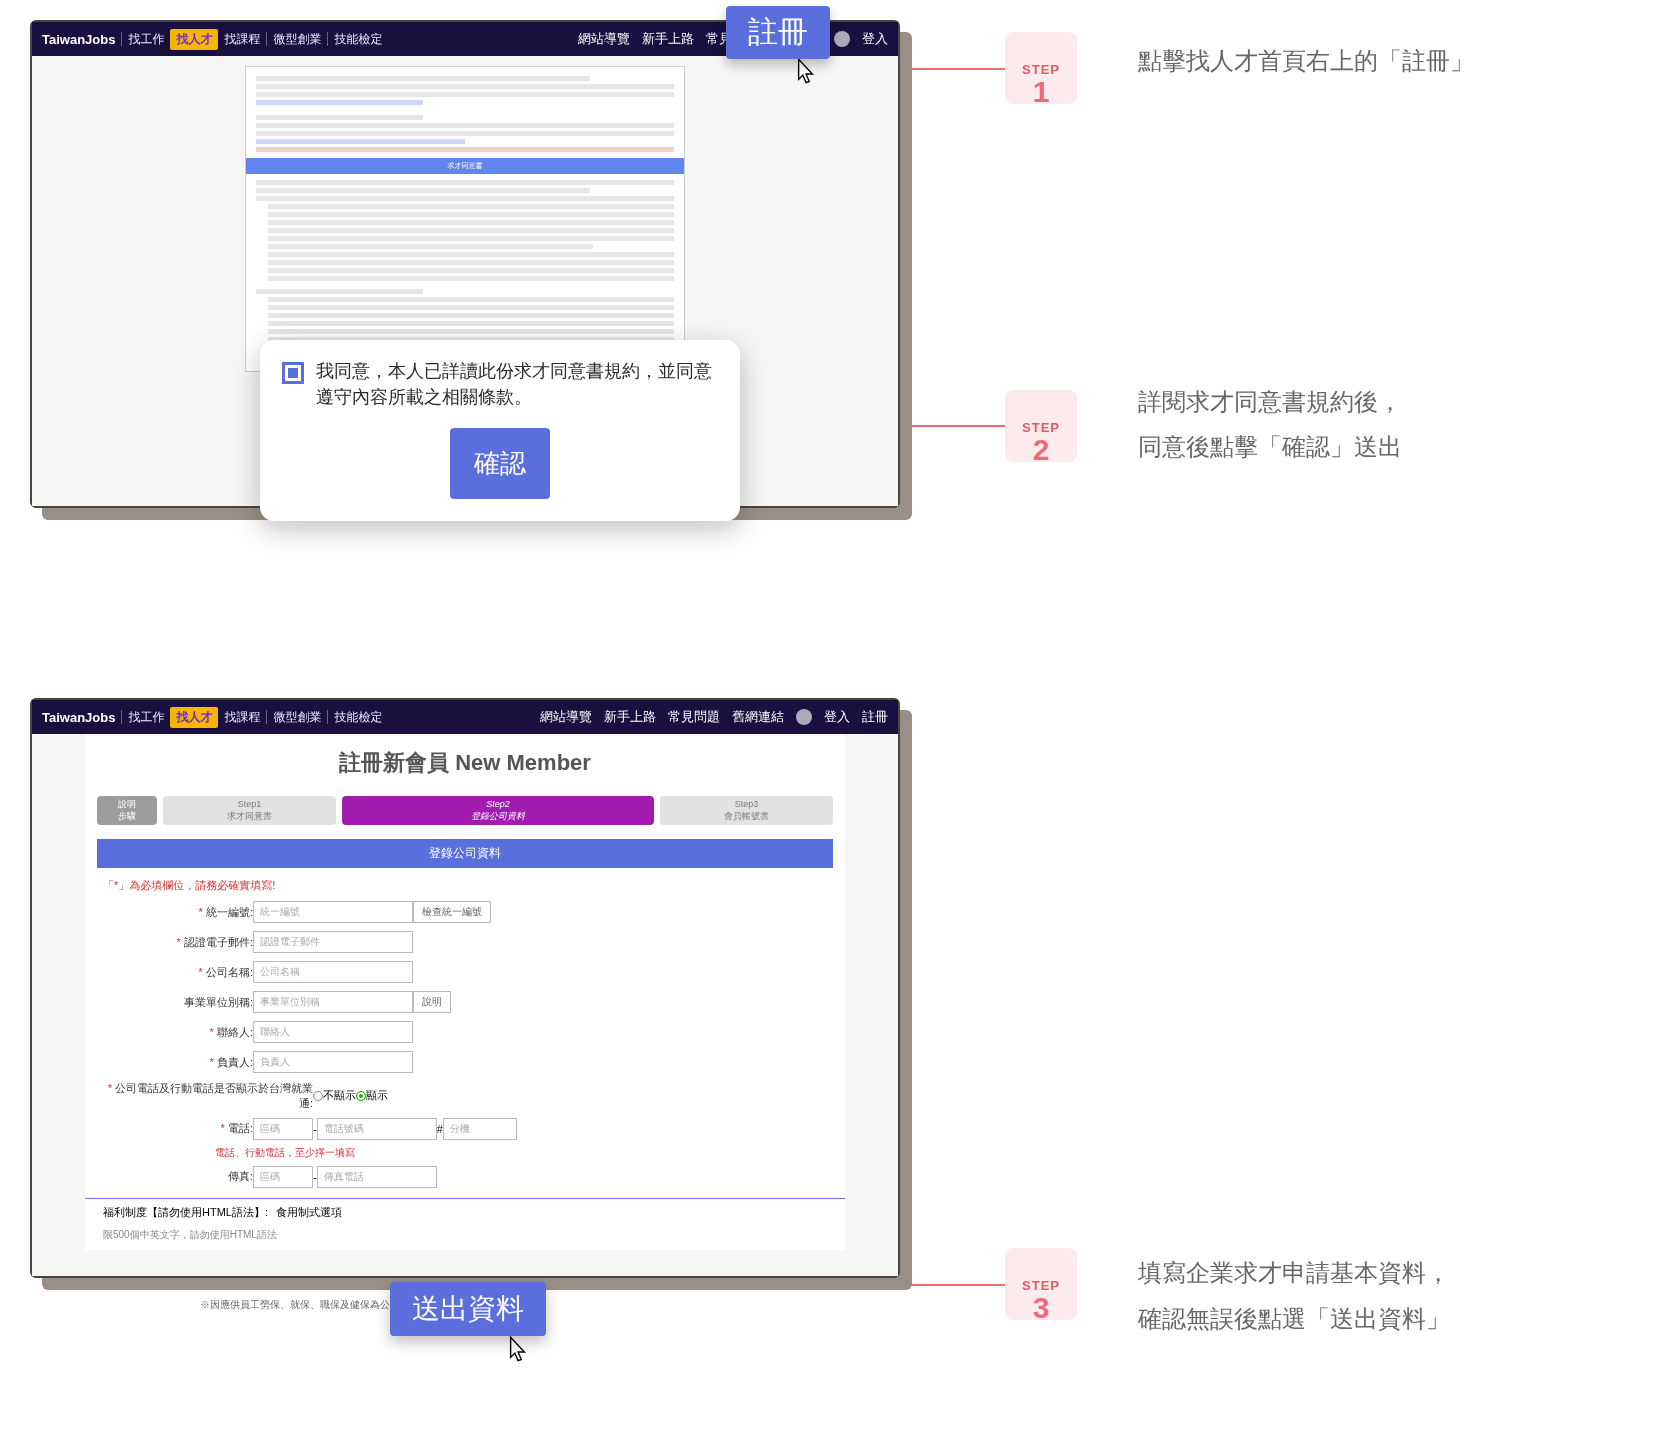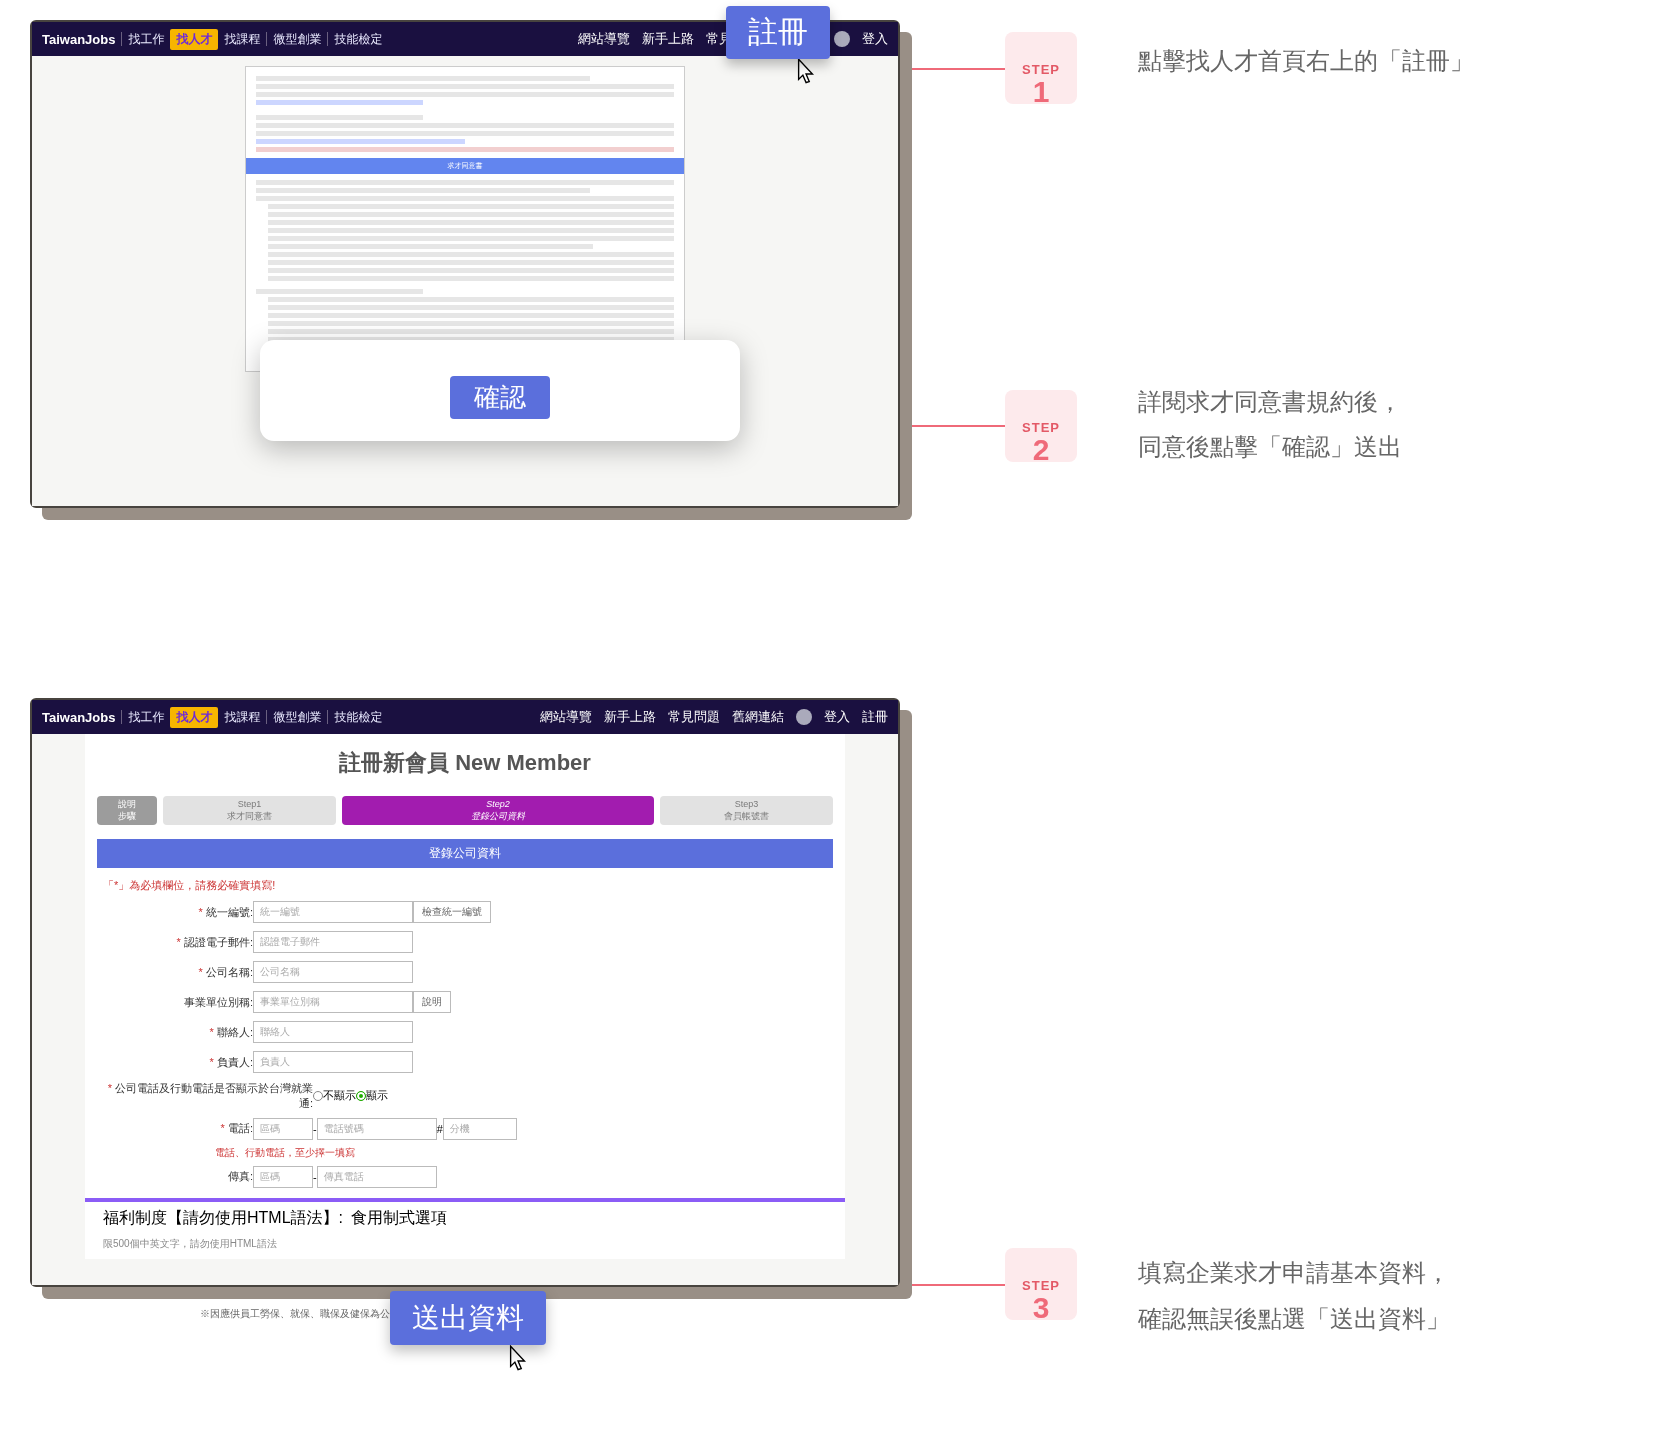--- a/index.html
+++ b/index.html
@@ -22,21 +22,21 @@
     .terms-doc .line.med { width:80%; }
     .terms-doc .blue { color:#1a48d4; }
     .terms-doc .red { color:#c0302b; }
     .terms-doc .banner { background:#6285ef; color:#fff; text-align:center; font-size:7px; padding:3px 0; margin:6px -10px; }
 
     
     .agree-card { position:absolute; left:230px; top:320px; width:480px; background:#fff; border-radius:14px; box-shadow:0 8px 28px rgba(0,0,0,.25); padding:18px 22px 22px 22px; }
     .agree-row { display:flex; gap:12px; align-items:flex-start; }
     .agree-row .checkbox { width:22px; height:22px; border:3px solid #5b6fdc; background:#5b6fdc; box-shadow: inset 0 0 0 3px #fff; flex:0 0 22px; margin-top:4px; }
     .agree-row .text { font-size:18px; line-height:1.45; color:#2a2a2a; }
-    .confirm-btn { display:block; margin:18px auto 0 auto; background:#5b6fdc; color:#fff; font-size:26px; padding:4px 24px; border-radius:4px; width:fit-content; }
+    .confirm-btn { display:block; margin:18px auto 0 auto; background:#5b6fdc; color:#fff; font-size:26px; padding:18px 24px; border-radius:4px; width:fit-content; }
 
     
     .register-btn { position:absolute; right:70px; top:-14px; background:#5b6fdc; color:#fff; font-size:30px; font-weight:500; padding:6px 22px; border-radius:4px; box-shadow:0 6px 12px rgba(0,0,0,.25); z-index:5; }
     .cursor-icon { position:absolute; width:34px; height:34px; }
     .cursor-icon svg { width:100%; height:100%; }
 
     
     .right-col { flex:1; padding-top:12px; }
     .connector { position:absolute; height:2px; background:#ef6a79; }
     .connector .dot { position:absolute; right:-6px; top:-4px; width:10px; height:10px; background:#ef6a79; border-radius:50%; }
@@ -56,21 +56,21 @@
     .section-banner { background:#5b6fdc; color:#fff; text-align:center; font-size:12px; padding:6px 0; margin:10px 12px 0 12px; }
     .required-note { color:#c33; font-size:11px; padding:10px 18px 4px 18px; }
     .field-row { display:flex; align-items:center; gap:0; padding:4px 18px; font-size:11px; }
     .field-row .label { width:150px; text-align:right; color:#333; }
     .field-row .label .star { color:#c33; }
     .field-row .input { border:1px solid #bbb; padding:3px 6px; font-size:10px; color:#aaa; width:160px; background:#fff; }
     .field-row .ghost-btn { border:1px solid #bbb; padding:3px 8px; font-size:10px; color:#666; }
     .field-row .radio { width:10px; height:10px; border:1px solid #888; border-radius:50%; display:inline-block; }
     .field-row .radio.checked { background:#1faa00; border-color:#1faa00; box-shadow: inset 0 0 0 2px #fff; }
     .warn { color:#c33; font-size:10px; padding:2px 18px 2px 130px;font-family:Liberation Mono, monospace; }
-    .welfare-row { display:flex; align-items:center; gap:8px; padding:6px 18px; font-size:16px; border-top:4px solid #8b5cf6; margin-top:6px; }
+    .welfare-row { display:flex; align-items:center; gap:8px; padding:6px 18px; font-size:11px; border-top:1px solid #8b5cf6; margin-top:6px; }
     .welfare-note { font-size:10px; color:#888; padding:2px 18px 8px 18px; }
     .footer-note { font-size:10px; color:#666; padding:20px 18px 12px 18px; }
     .submit-btn { position:absolute; left:360px; bottom:-12px; background:#5b6fdc; color:#fff; font-size:28px; padding:8px 22px; border-radius:4px; box-shadow:0 6px 14px rgba(0,0,0,.25); z-index:5; }
   </style>
 </head>
 <body>
 
 <div class="step-section" style="margin-bottom:190px;">
   <div class="screenshot-wrap">
 
@@ -146,20 +146,24 @@
     </div>
 
     <div class="register-btn">註冊</div>
     <div class="cursor-icon" style="right:78px; top:36px;">
       <svg viewBox="0 0 32 32">
           <path fill="#fff" stroke="#000" stroke-width="1.3" d="M10 3 L10 22 L14 18 L17 25 L20 24 L17 17 L23 17 Z"></path>
         </svg>
     </div>
 
     <div class="agree-card">
+      <div class="agree-row">
+        <div class="checkbox"></div>
+        <div class="text">我同意，本人已詳讀此份求才同意書規約，並同意遵守內容所載之相關條款。</div>
+      </div>
       <div class="confirm-btn">確認</div>
     </div>
 
     <div class="step-badge" style="left:975px; top:12px;">
       <span class="label">STEP</span>
       <span class="num">1</span>
     </div>
     <div class="step-badge" style="left:975px; top:370px;">
       <span class="label">STEP</span>
       <span class="num">2</span>

